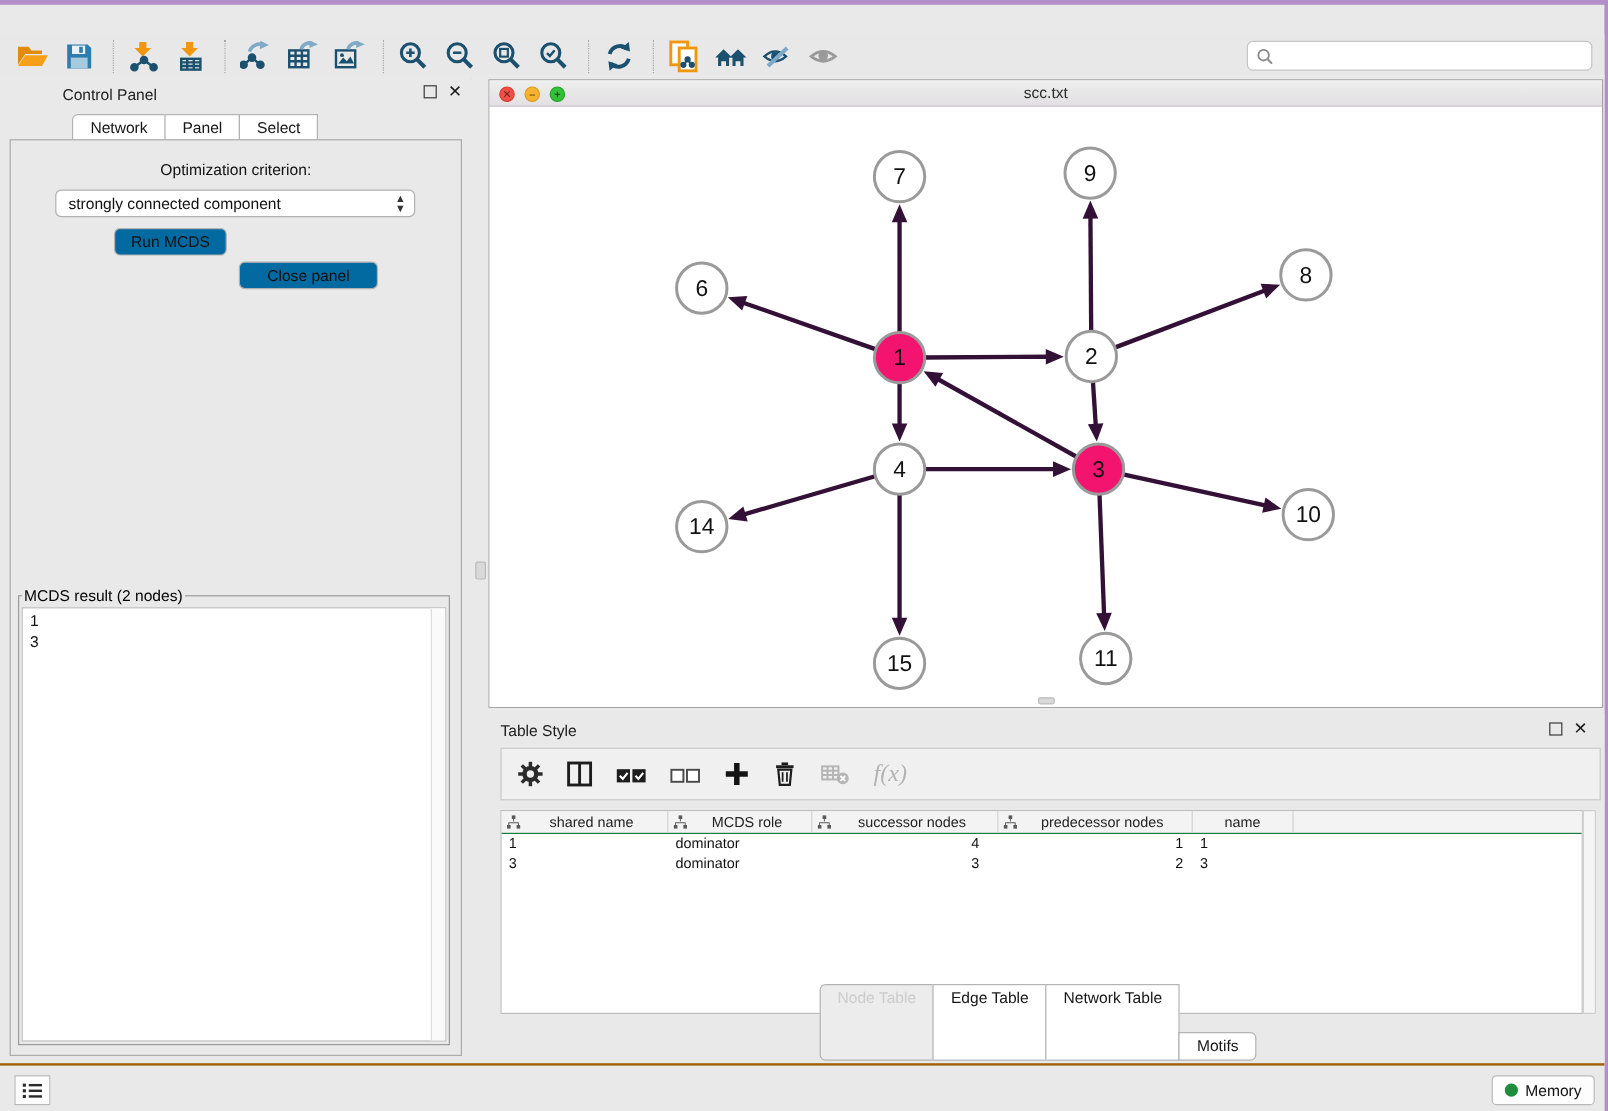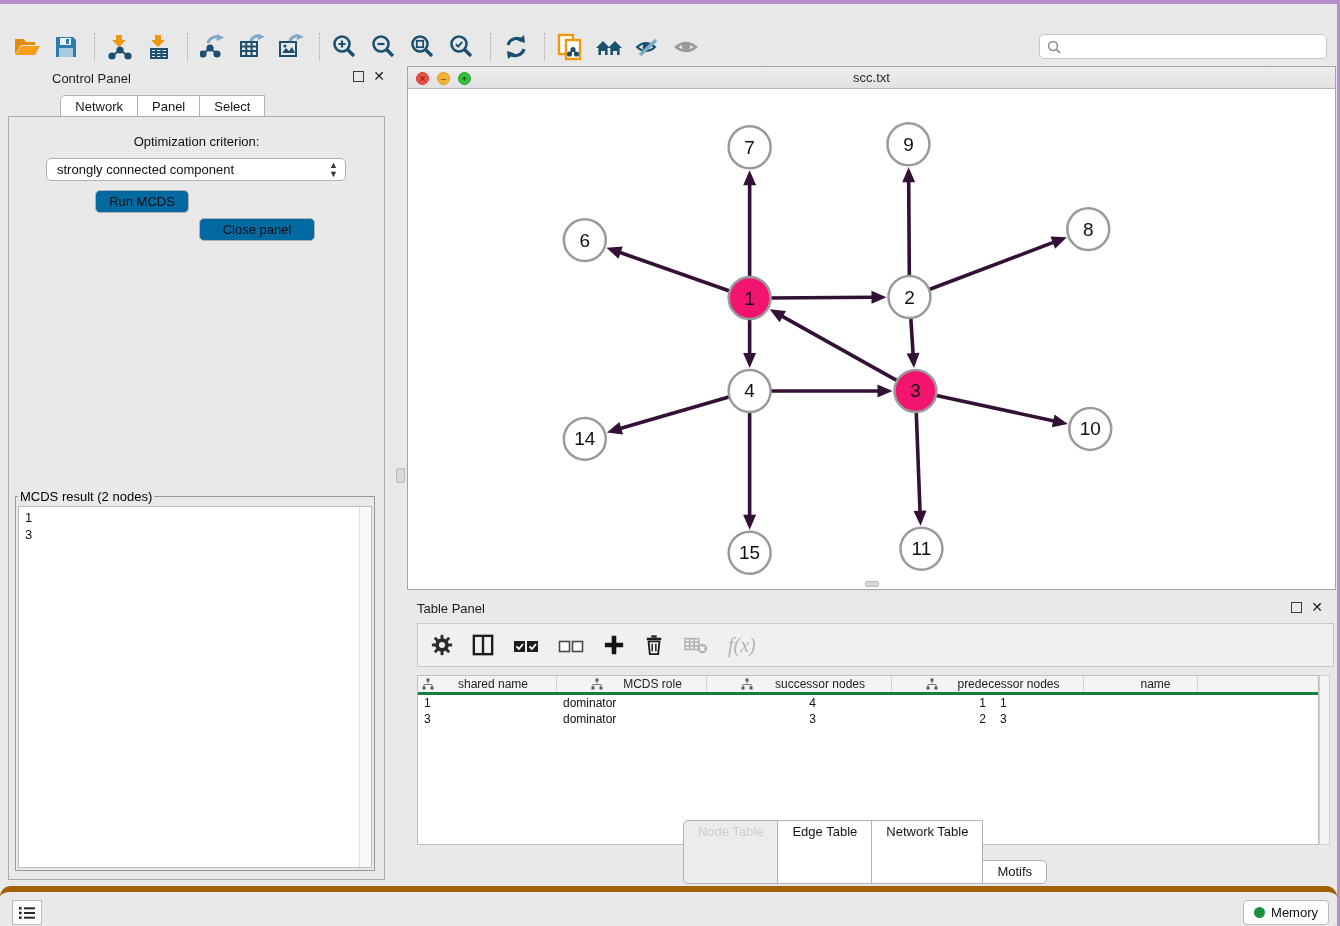--- a/index.html
+++ b/index.html
@@ -92,36 +92,36 @@
   .tablep { position:absolute; left:0; right:0; top:533px; bottom:0; background:#e9e9e9; }
   .tp-title { position:absolute; left:24px; top:6px; font-size:13px; color:#1c1c1c; }
   .tp-icons { position:absolute; right:14px; top:6px; display:flex; gap:9px; }
   .tp-toolbar { position:absolute; left:24px; right:3px; top:28px; height:44px;
     background:#f0f0f0; border:1px solid #c9c7c9; display:flex; align-items:center;
     gap:19px; padding-left:13px; }
   .fx { font-family:"Liberation Serif","DejaVu Serif",serif; font-style:italic;
     font-size:20px; color:#b3b3b3; }
   .tp-table { position:absolute; left:24px; right:18px; top:80px; height:170px;
     background:#fff; border:1px solid #bdbdbd; }
-  .thead { display:flex; height:19px; background:#f4f3f4; border-bottom:3px solid #15803d;gap:30px; }
+  .thead { display:flex; height:19px; background:#f4f3f4; border-bottom:1px solid #15803d; }
   .th { display:flex; align-items:center; border-right:1px solid #d2d2d2;
     font-size:12px; color:#222; padding:0 4px; }
   .th .thlabel { flex:1; text-align:center; }
   .trow { display:flex; height:16px; font-size:12px; color:#111; }
   .td { padding:0 6px; line-height:16px; }
   .c0 { width:139px; } .c1 { width:120px; } .c2 { width:155px; } .c3 { width:162px; } .c4 { width:84px; }
   .num { text-align:right; }
   .td.c2 { padding-right:16px; } .td.c3 { padding-right:8px; }
   .tp-scroll { position:absolute; right:7px; width:11px; top:80px; height:170px;
     background:#f5f5f5; border:1px solid #cfcfcf; }
   .tp-tabs { position:absolute; left:0; right:0; bottom:2px; display:flex; justify-content:center; }
 
   
   .statusbar { position:absolute; left:0; right:0; bottom:0; height:40px;
-    background:#e9e9e9; border-top:6px solid #a16207;border-radius:11px; }
+    background:#e9e9e9; border-top:2px solid #a16207; }
   .list-btn { position:absolute; left:12px; top:8px; width:30px; height:25px;
     background:#fdfdfd; border:1px solid #b9b9b9; display:flex; align-items:center; justify-content:center; }
   .mem-btn { position:absolute; right:8px; top:8px; height:25px; background:#fdfdfd;
     border:1px solid #b9b9b9; border-radius:4px; display:flex; align-items:center;
     gap:6px; padding:0 10px; font-size:13px; color:#111; }
   .mem-dot { width:11px; height:11px; border-radius:50%; background:#1e8e3e; }
 
   svg { display:block; }
 </style>
 </head>
@@ -399,21 +399,21 @@
             <g>
               <circle cx="514" cy="460" r="21" fill="#ffffff" stroke="#9a9a9a" stroke-width="2.5"></circle>
               <text x="514" y="466.5" text-anchor="middle" font-size="19" fill="#111111" font-family="&quot;Liberation Sans&quot;,&quot;DejaVu Sans&quot;,sans-serif">11</text>
             </g>
           </svg>
       </div>
       <div class="hsplit-grip"></div>
     </div>
 
     <div class="tablep">
-      <div class="tp-title">Table Panel</div>
+      <div class="tp-title">Table Style</div>
       <div class="tp-icons">
         <div class="wicon-float"></div>
         <div class="wicon-close">✕</div>
       </div>
       <div class="tp-toolbar">
         <svg width="22" height="22" viewBox="0 0 26 26">
             <g fill="#2b2b2b">
               <g transform="translate(13,13)">
                 <rect x="-1.7" y="-12" width="3.4" height="6" transform="rotate(0)"></rect>
                 <rect x="-1.7" y="-12" width="3.4" height="6" transform="rotate(45)"></rect>

